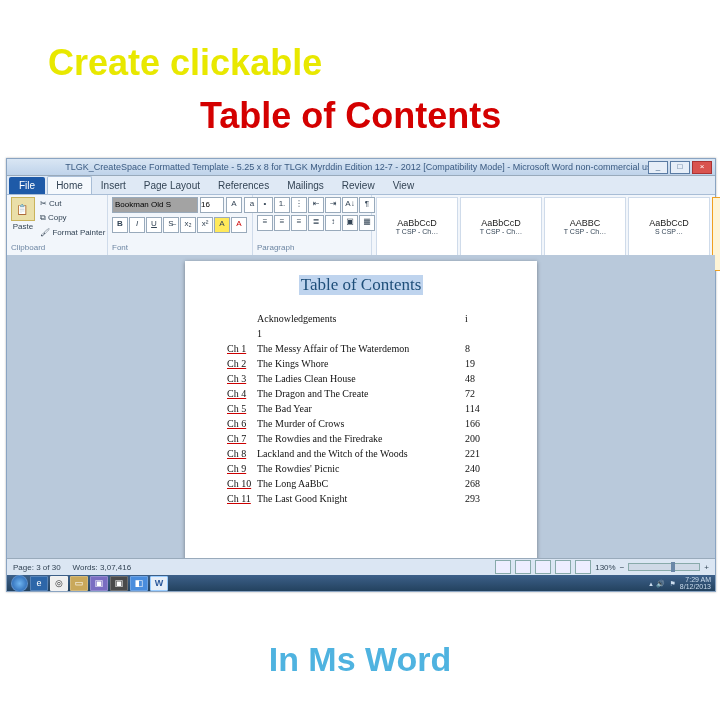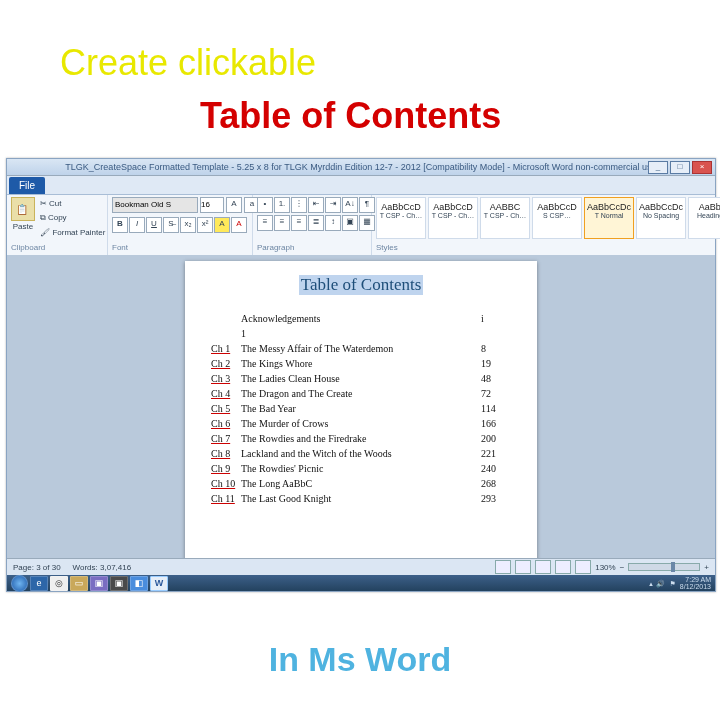--- a/index.html
+++ b/index.html
@@ -1,17 +1,17 @@
 <!DOCTYPE html>
 <html><head>
 <meta charset="utf-8">
 <style>
   html,body{margin:0;padding:0;width:720px;height:720px;background:#fff;font-family:Arial,Helvetica,sans-serif;overflow:hidden}
   .stage{position:relative;width:720px;height:720px}
-  .headline1{position:absolute;top:42px;left:60px;font-size:36px;font-weight:normal;color:#e8e800}
+  .headline1{position:absolute;top:42px;left:48px;font-size:36px;font-weight:bold;color:#e8e800}
   .headline2{position:absolute;top:95px;left:200px;font-size:36px;font-weight:bold;color:#d40000}
   .footerText{position:absolute;left:0;right:0;top:640px;text-align:center;font-size:34px;font-weight:bold;color:#4fb3e0}
   
   .word{position:absolute;top:158px;left:6px;width:708px;height:432px;background:#c9d7e6;border:1px solid #8aa4c2;box-shadow:0 0 2px rgba(0,0,0,.3);font-size:10px}
   .titlebar{height:16px;background:linear-gradient(#d9e6f4,#bfd3ea);display:flex;align-items:center;justify-content:center;position:relative;border-bottom:1px solid #9ab}
   .titlebar .t{color:#3a5a80;font-size:9px;white-space:nowrap;overflow:hidden}
   .winbtns{position:absolute;right:3px;top:2px;display:flex;gap:2px}
   .winbtn{width:18px;height:11px;border:1px solid #5a7ba3;background:#e6eef8;font-size:8px;line-height:9px;text-align:center;color:#34567a}
   .winbtn.close{background:#d9534f;color:#fff;border-color:#a33}
   .tabrow{height:18px;background:#dfe9f5;display:flex;align-items:flex-end;border-bottom:1px solid #a8bdd6;padding-left:2px}
@@ -19,33 +19,33 @@
   .tab{padding:3px 8px;font-size:10px;color:#345;border:1px solid transparent;border-bottom:none}
   .tab.active{background:#f5f9fd;border-color:#a8bdd6;border-radius:2px 2px 0 0}
   .ribbon{height:60px;background:#f2f6fb;border-bottom:1px solid #a8bdd6;display:flex}
   .group{border-right:1px solid #cfdbea;padding:2px 4px;display:flex;flex-direction:column;justify-content:space-between}
   .group .body{flex:1;display:flex;gap:2px;align-items:flex-start}
   .group .label{font-size:8px;color:#6d86a3;text-align:left;padding-bottom:1px}
   .iconbtn{border:1px solid transparent;padding:1px 2px;font-size:8px;color:#345;white-space:nowrap}
   .bigbtn{display:flex;flex-direction:column;align-items:center;width:30px;font-size:8px;color:#345}
   .bigbtn .ic{width:22px;height:22px;background:#eadfa8;border:1px solid #c9b35b;margin-bottom:1px;display:flex;align-items:center;justify-content:center;font-size:10px}
   .fontsel{display:flex;gap:2px;margin-bottom:2px}
-  .fontname{width:80px;height:14px;border:1px solid #9ab;background:#e5e5e5;font-size:8px;padding:0 2px;line-height:14px}
+  .fontname{width:80px;height:14px;border:1px solid #9ab;background:#a3a3a3;font-size:8px;padding:0 2px;line-height:14px}
   .fontsize{width:22px;height:14px;border:1px solid #9ab;background:#fff;font-size:8px;text-align:left;line-height:14px}
   .minibtn{width:14px;height:14px;border:1px solid #9ab;background:#fff;font-size:8px;text-align:center;line-height:12px;color:#345}
   .row{display:flex;gap:1px}
-  .stylebox{width:46px;height:38px;border:1px solid #cfdbea;background:#fff;text-align:center;font-size:7px;color:#345;padding:1px;overflow:hidden}
+  .stylebox{width:46px;height:38px;border:1px solid #cfdbea;background:#fff;text-align:center;font-size:7px;color:#345;padding:17px;overflow:hidden}
   .stylebox.sel{border-color:#f0a020;background:#fff5d6}
   .stylebox .prev{font-size:9px;color:#222;display:block;padding-top:3px}
   
   .docarea{position:absolute;top:96px;left:0;right:0;bottom:32px;background:#b9c9db;overflow:hidden}
   .page{position:absolute;top:6px;left:50%;transform:translateX(-50%);width:300px;min-height:320px;background:#fff;box-shadow:0 1px 4px rgba(0,0,0,.4);padding:14px 26px 10px;font-family:Georgia,'Times New Roman',serif;color:#111}
   .tocTitle{text-align:center;font-size:17px;color:#1e4e79;background:#bfd4ee;display:inline-block;padding:0 2px;margin-bottom:10px}
   .tocTitleWrap{text-align:center;margin-bottom:8px}
-  .tocline{display:flex;font-size:10px;margin:4px 0;white-space:nowrap}
+  .tocline{display:flex;font-size:10px;margin:4px 16px;white-space:nowrap}
   .tocline .ch{width:30px;text-decoration:underline;text-decoration-color:#c00}
   .tocline .name{flex:1}
   .tocline .pg{width:30px;text-align:left}
   
   .status{position:absolute;left:0;right:0;bottom:16px;height:16px;background:#dbe6f3;border-top:1px solid #9ab;display:flex;align-items:center;font-size:8px;color:#345;padding:0 6px;justify-content:space-between}
   .status .right{display:flex;align-items:center;gap:4px}
   .viewbtn{width:14px;height:12px;border:1px solid #8aa;background:#eef}
   .zoom{width:70px;height:6px;background:#cfd9e6;border:1px solid #8aa;position:relative}
   .zoom::after{content:"";position:absolute;left:60%;top:-2px;width:4px;height:10px;background:#6a87a8}
   
@@ -69,20 +69,29 @@
       <span class="t">TLGK_CreateSpace Formatted Template - 5.25 x 8 for TLGK Myrddin Edition 12-7 - 2012 [Compatibility Mode] - Microsoft Word non-commercial use</span>
       <div class="winbtns">
         <div class="winbtn">_</div>
         <div class="winbtn">□</div>
         <div class="winbtn close">×</div>
       </div>
     </div>
 
     <div class="tabrow">
       <div class="filetab">File</div>
+      <div id="tabs-holder" style="display:flex">
+          <div class="tab active">Home</div>
+          <div class="tab">Insert</div>
+          <div class="tab">Page Layout</div>
+          <div class="tab">References</div>
+          <div class="tab">Mailings</div>
+          <div class="tab">Review</div>
+          <div class="tab">View</div>
+        </div>
     </div>
 
     <div class="ribbon">
       <div class="group" style="width:92px">
         <div class="body">
           <div class="bigbtn">
             <div class="ic">📋</div>
             <span>Paste</span>
           </div>
           <div style="display:flex;flex-direction:column;gap:1px">

